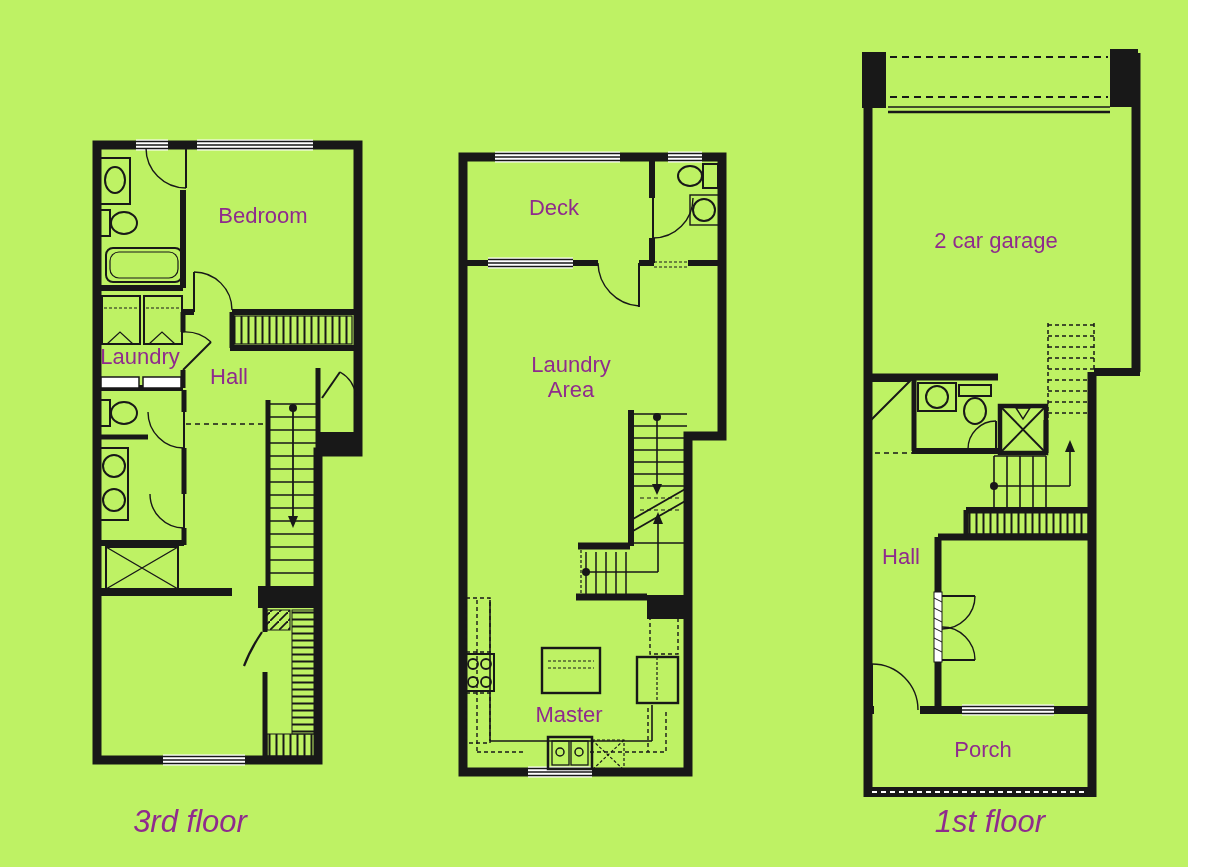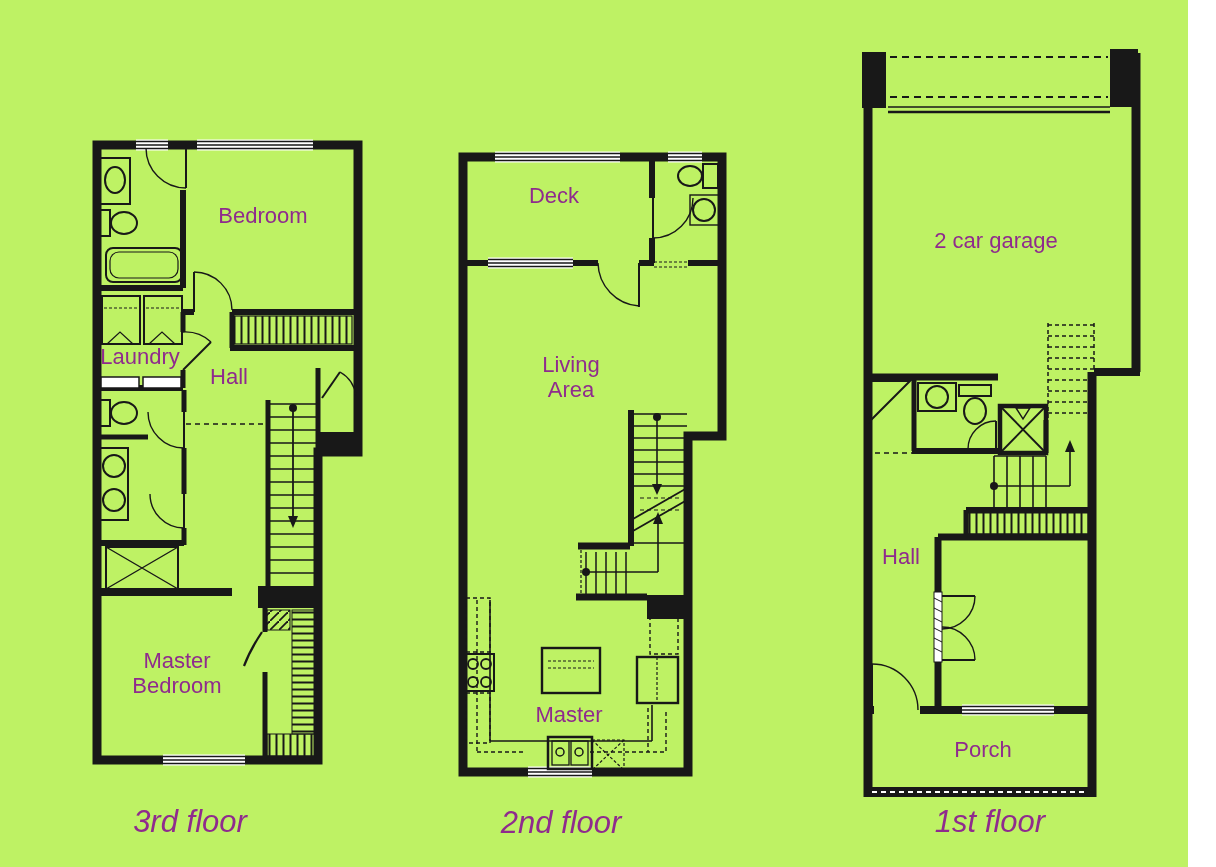--- a/index.html
+++ b/index.html
@@ -336,26 +336,24 @@
     </g>
     <g stroke="#181818" stroke-width="1.3">
       <rect x="962" y="704.5" width="92" height="11" fill="#ffffff" stroke="none"></rect>
       <path d="M962,706.5 H1054 M962,710 H1054 M962,713.5 H1054"></path>
     </g>
   </svg>
 
   <div class="lbl" style="left:263px;top:216px">Bedroom</div>
   <div class="lbl" style="left:140px;top:357px">Laundry</div>
   <div class="lbl" style="left:229px;top:377px">Hall</div>
-  <div class="lbl wrap" style="left:177px;top:674px;width:104px">Master Bedroom</div>
-
-  <div class="lbl" style="left:554px;top:196px">Deck</div>
-  <div class="lbl wrap" style="left:571px;top:378px;width:90px">Living Area</div>
+
+  <div class="lbl" style="left:554px;top:208px">Deck</div>
+  <div class="lbl wrap" style="left:571px;top:378px;width:90px">Laundry Area</div>
   <div class="lbl" style="left:569px;top:715px">Master</div>
 
   <div class="lbl big" style="left:996px;top:241px">2 car garage</div>
   <div class="lbl" style="left:901px;top:557px">Hall</div>
   <div class="lbl" style="left:983px;top:750px">Porch</div>
 
   <div class="cap" style="left:190px;top:822px">3rd floor</div>
-  <div class="cap" style="left:561px;top:823px">2nd floor</div>
   <div class="cap" style="left:990px;top:822px">1st floor</div>
 </div>
 
 </body></html>

